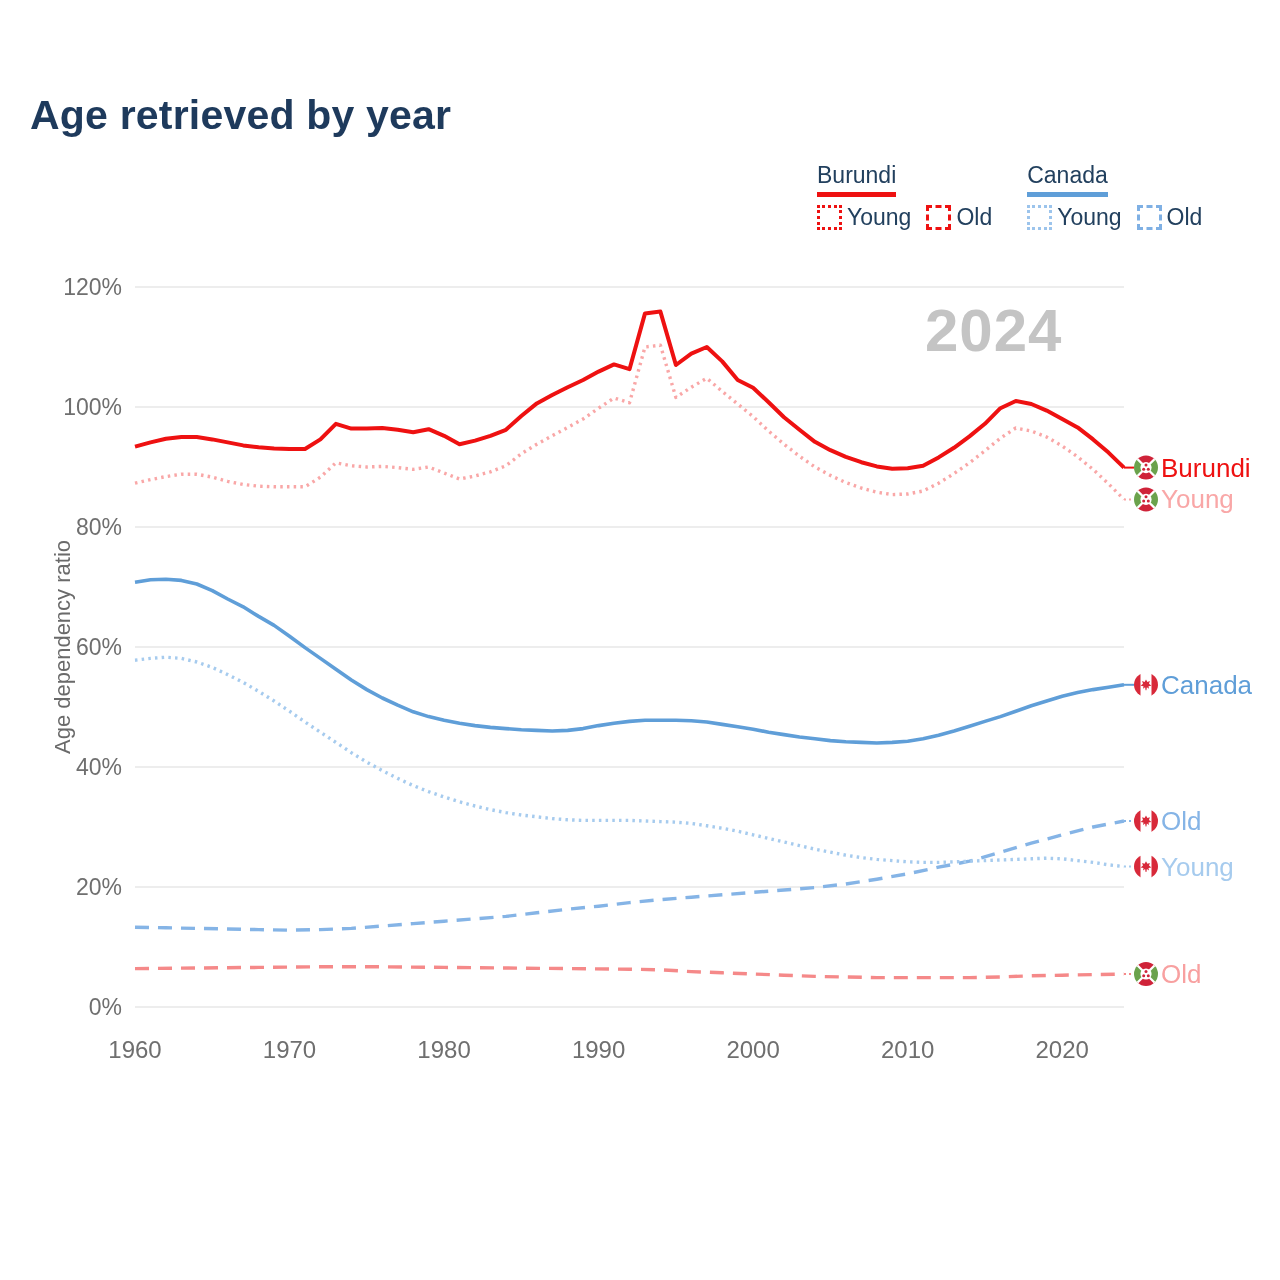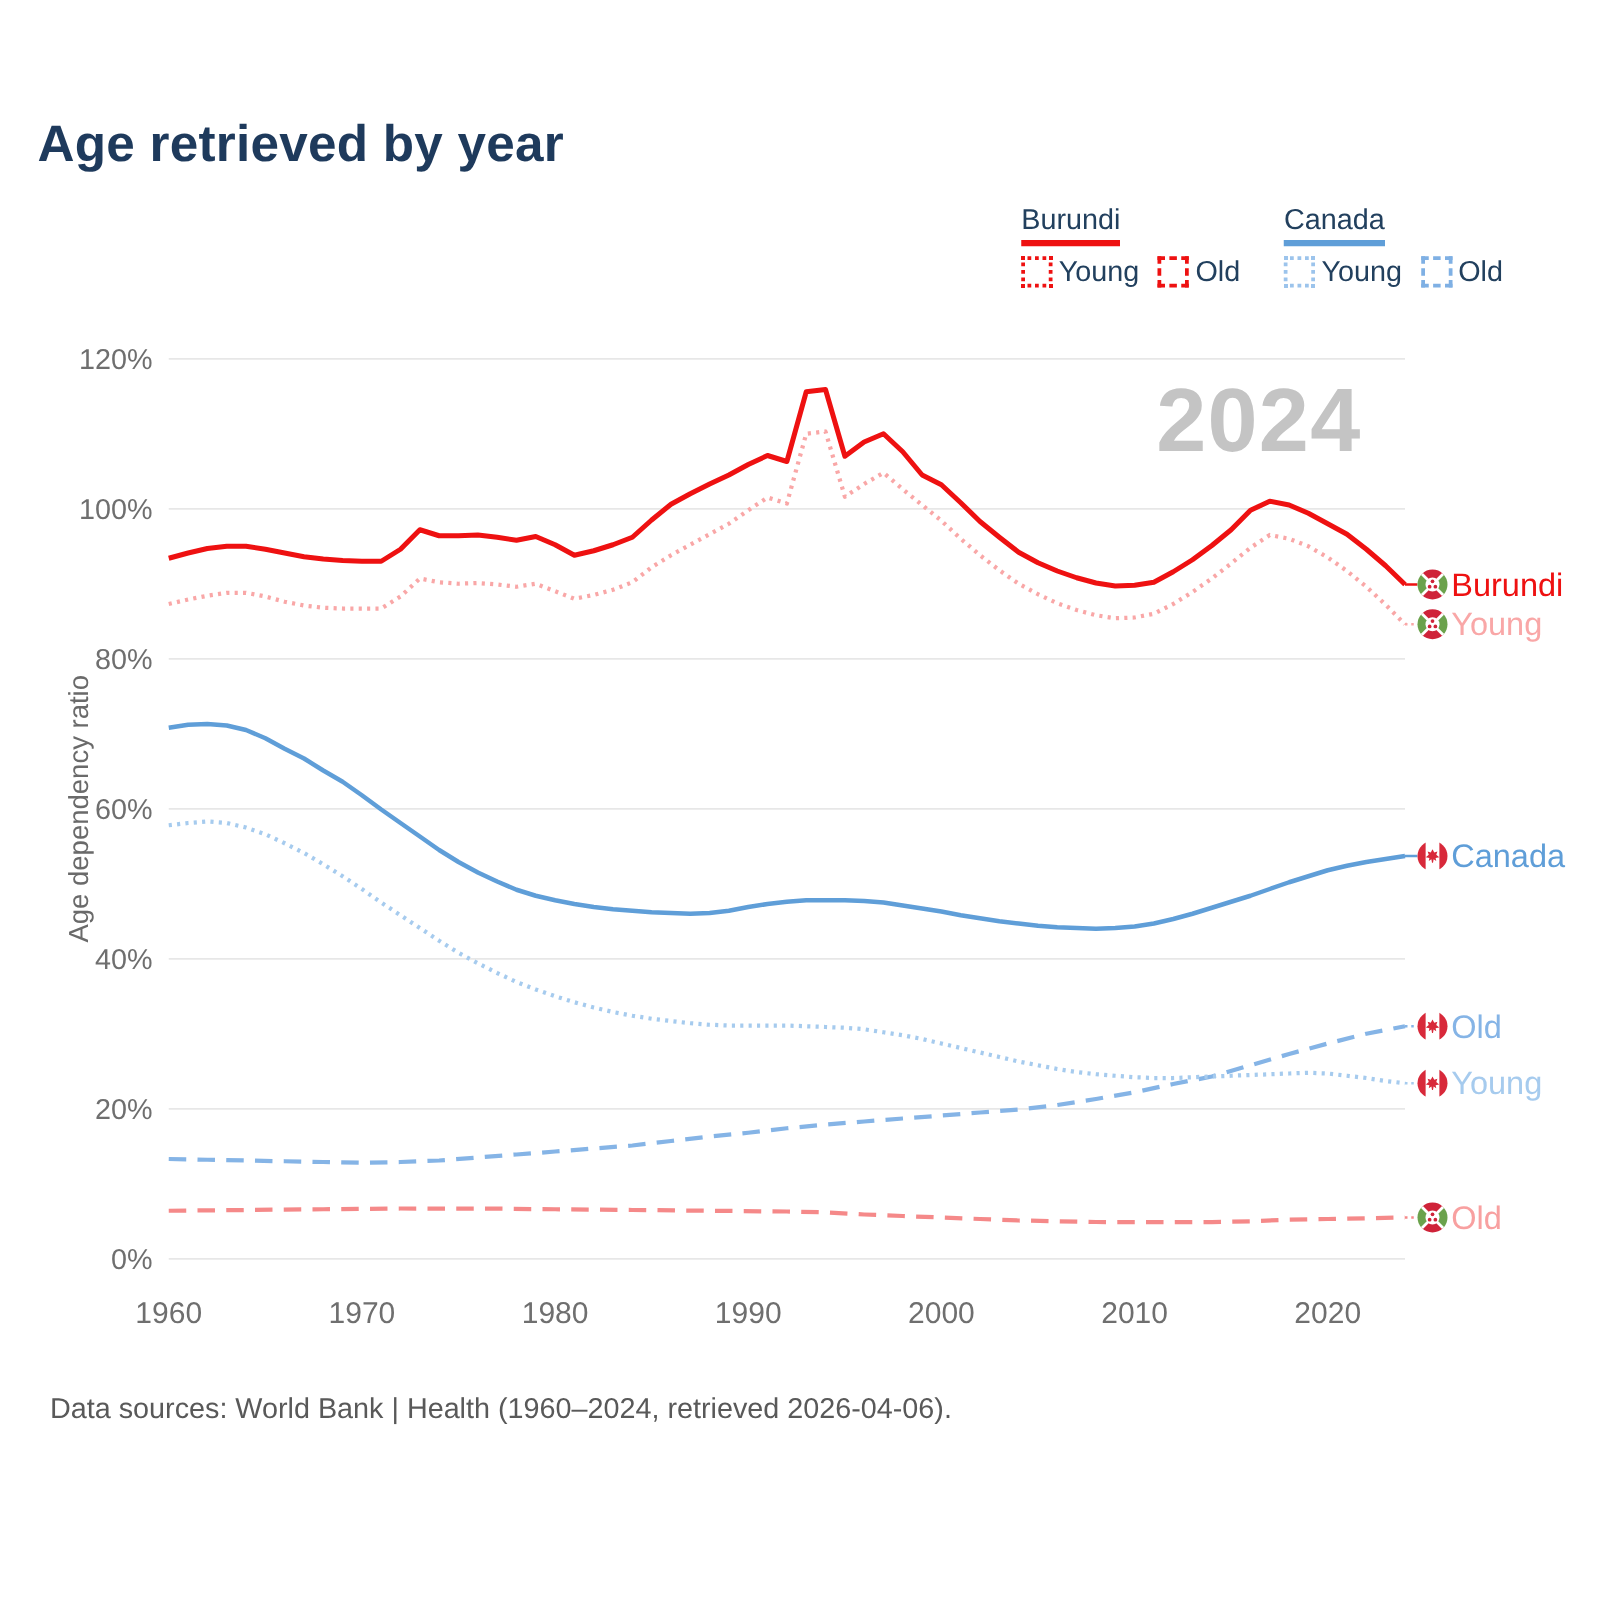--- a/index.html
+++ b/index.html
@@ -5,21 +5,21 @@
   html,body{margin:0;padding:0;background:#ffffff;}
   body{width:1280px;height:1280px;position:relative;font-family:"Liberation Sans","DejaVu Sans",sans-serif;overflow:hidden;}
   #title{position:absolute;left:30px;top:92px;font-size:41px;font-weight:700;color:#1e3a5c;letter-spacing:.2px;}
   #legend{position:absolute;left:817px;top:162px;display:flex;gap:35px;}
   .lg-group{display:flex;flex-direction:column;}
   .lg-title{display:inline-block;align-self:flex-start;font-size:23px;color:#22405e;padding-bottom:3px;border-bottom:5px solid #000;margin-bottom:7px;}
   .lg-row{display:flex;align-items:center;}
   .lg-box{width:19px;height:19px;display:inline-block;box-sizing:content-box;}
   .lg-label{font-size:23px;color:#22405e;margin-left:5px;}
   .lg-sep{width:15px;}
-  #watermark{position:absolute;left:925px;top:296px;font-size:72px;font-weight:600;color:#c4c4c4;letter-spacing:1px;}
+  #watermark{position:absolute;left:925px;top:296px;font-size:60px;font-weight:600;color:#c4c4c4;letter-spacing:1px;}
   #ylabel{position:absolute;left:-82px;top:634px;width:290px;text-align:center;transform:rotate(-90deg);transform-origin:center;font-size:22px;color:#6a6a6a;}
   #footer{position:absolute;left:40px;top:1106px;font-size:23px;color:#595959;line-height:40px;}
   svg text{font-family:"Liberation Sans","DejaVu Sans",sans-serif;}
 </style>
 </head>
 <body>
 
 <div id="title">Age retrieved by year</div>
 
 <div id="legend">
@@ -172,14 +172,13 @@
         <circle cx="1146" cy="974" r="5.6" fill="#ffffff"></circle>
         <circle cx="1146" cy="971.4" r="1.5" fill="#cf2339"></circle>
         <circle cx="1143.7" cy="975.7" r="1.5" fill="#cf2339"></circle>
         <circle cx="1148.3" cy="975.7" r="1.5" fill="#cf2339"></circle>
       </g>
     </g>
     <text x="1161" y="983" font-size="26" fill="#f8a0a0">Old</text>
   </svg>
 
 <div id="footer">
-  <div>Data sources: World Bank | Health (1960–2024, retrieved 2026-04-06).</div>
 </div>
 
 </body></html>

